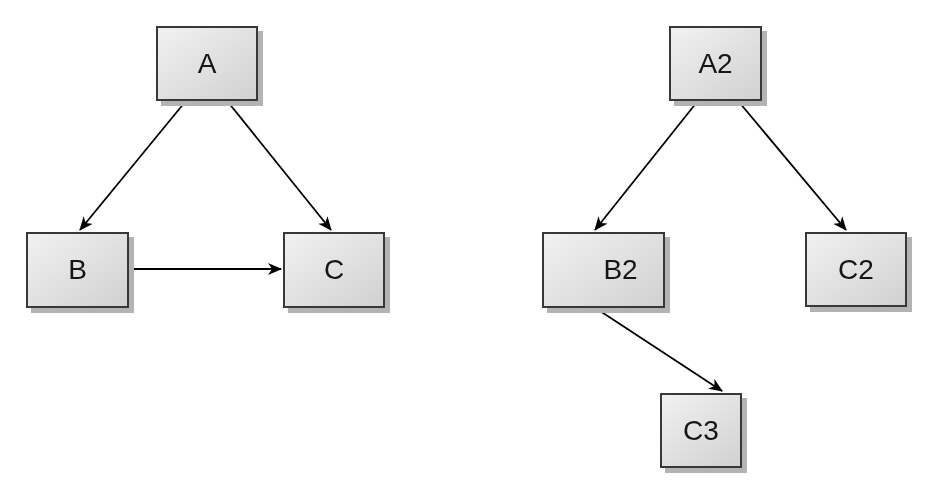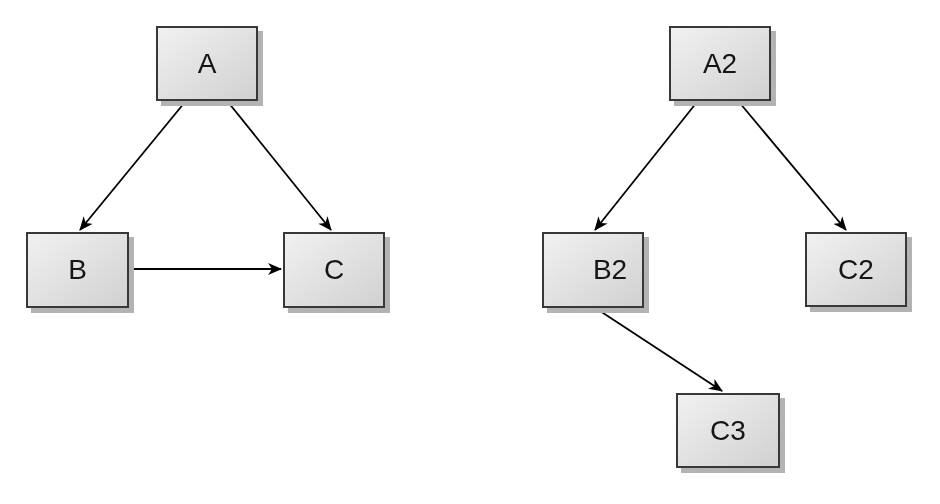--- a/index.html
+++ b/index.html
@@ -68,26 +68,26 @@
   <div id="node-layer">
       <div class="node" style="left: 156px; top: 26px; width: 102px; height: 75px;">
         <span class="node-label">A</span>
       </div>
       <div class="node" style="left: 26px; top: 232px; width: 103px; height: 76px;">
         <span class="node-label">B</span>
       </div>
       <div class="node" style="left: 283px; top: 232px; width: 102px; height: 76px;">
         <span class="node-label">C</span>
       </div>
-      <div class="node" style="left: 669px; top: 26px; width: 102px; height: 75px; text-align: right;">
+      <div class="node" style="left: 669px; top: 26px; width: 93px; height: 75px; text-align: right;">
         <span class="node-label">A2</span>
       </div>
-      <div class="node" style="left: 542px; top: 232px; width: 102px; height: 76px; padding-left: 34px;">
+      <div class="node" style="left: 542px; top: 232px; width: 123px; height: 76px; padding-left: 34px;">
         <span class="node-label">B2</span>
       </div>
       <div class="node" style="left: 799px; top: 232px; width: 102px; height: 75px; margin-left: 6px;">
         <span class="node-label">C2</span>
       </div>
-      <div class="node" style="left: 676px; top: 393px; width: 104px; height: 75px;">
+      <div class="node" style="left: 660px; top: 393px; width: 82px; height: 75px;">
         <span class="node-label">C3</span>
       </div>
     </div>
 </div>
 
 </body></html>

